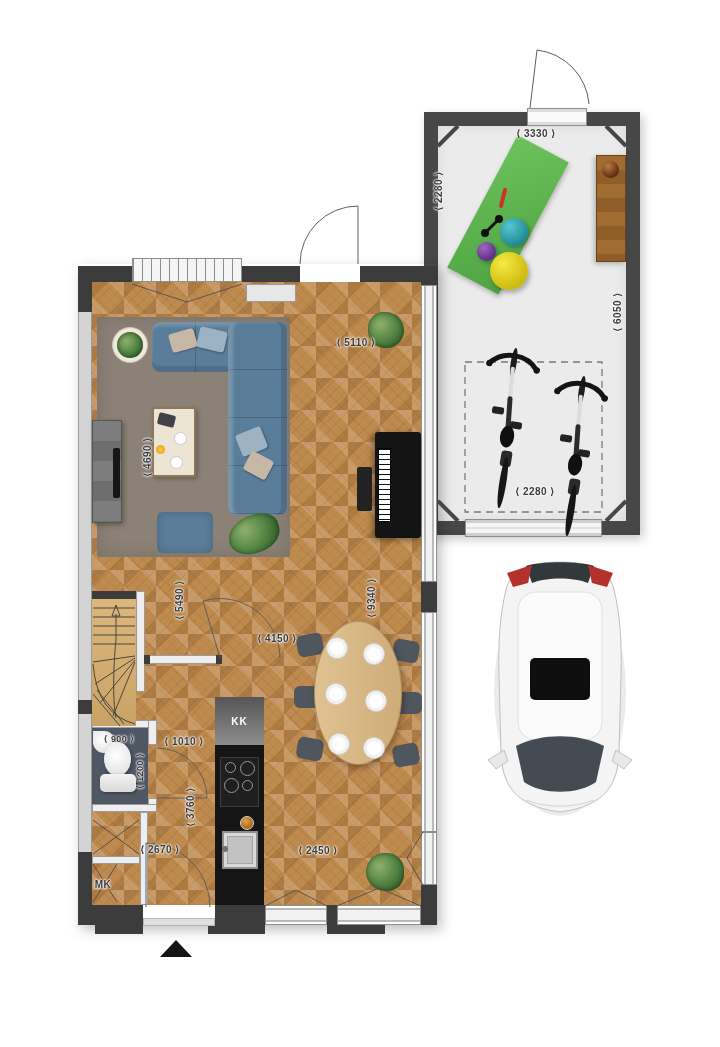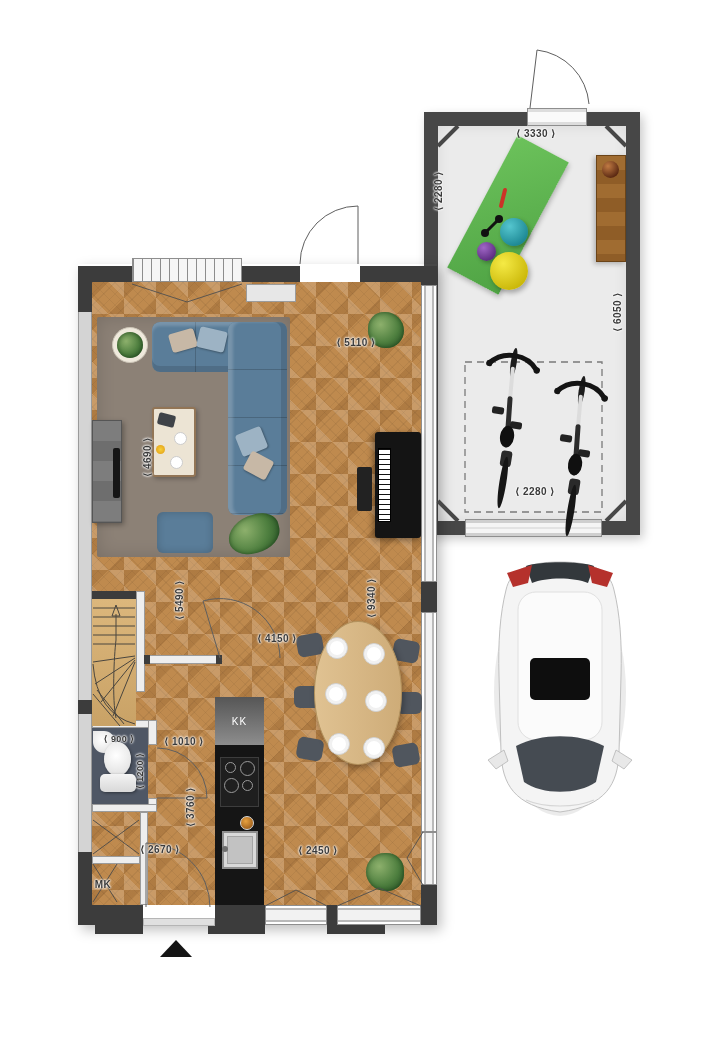--- a/index.html
+++ b/index.html
@@ -167,21 +167,21 @@
        background:linear-gradient(90deg,#e0c292,#ceac78);border:1px solid #b2925e;box-sizing:border-box;
        box-shadow:2px 3px 6px rgba(0,0,0,.3);"></div>
   <div class="plate" style="left:326px;top:637px;"></div>
   <div class="plate" style="left:363px;top:643px;"></div>
   <div class="plate" style="left:325px;top:683px;"></div>
   <div class="plate" style="left:365px;top:690px;"></div>
   <div class="plate" style="left:328px;top:733px;"></div>
   <div class="plate" style="left:363px;top:737px;"></div>
 
   <div class="abs" style="left:215px;top:697px;width:49px;height:48px;background:linear-gradient(180deg,#565656,#8d8d8d);display:flex;align-items:center;justify-content:center;">
-    <span style="color:#fff;font-size:10px;font-weight:400;letter-spacing:1px;">KK</span>
+    <span style="color:#fff;font-size:10px;font-weight:700;letter-spacing:1px;">KK</span>
   </div>
   <div class="abs" style="left:215px;top:745px;width:49px;height:160px;background:#151515;"></div>
   <div class="abs" style="left:220px;top:757px;width:39px;height:50px;background:#1f1f1f;border:1px solid #3d3d3d;box-sizing:border-box;"></div>
   <div class="abs" style="left:225px;top:762px;width:11px;height:11px;border:1.5px solid #9a9a9a;border-radius:50%;box-sizing:border-box;"></div>
   <div class="abs" style="left:240px;top:761px;width:15px;height:15px;border:1.5px solid #9a9a9a;border-radius:50%;box-sizing:border-box;"></div>
   <div class="abs" style="left:224px;top:778px;width:15px;height:15px;border:1.5px solid #9a9a9a;border-radius:50%;box-sizing:border-box;"></div>
   <div class="abs" style="left:242px;top:780px;width:11px;height:11px;border:1.5px solid #9a9a9a;border-radius:50%;box-sizing:border-box;"></div>
   <div class="abs" style="left:240px;top:816px;width:12px;height:12px;border-radius:50%;background:radial-gradient(circle at 40% 35%,#e8a13f,#8a4d12);border:1px solid #d8d8d8;"></div>
   <div class="abs" style="left:222px;top:831px;width:36px;height:38px;background:#d9d9d9;border:2px solid #8f8f8f;box-sizing:border-box;"></div>
   <div class="abs" style="left:227px;top:836px;width:26px;height:28px;background:#c2c2c2;border:1px solid #a5a5a5;box-sizing:border-box;"></div>

